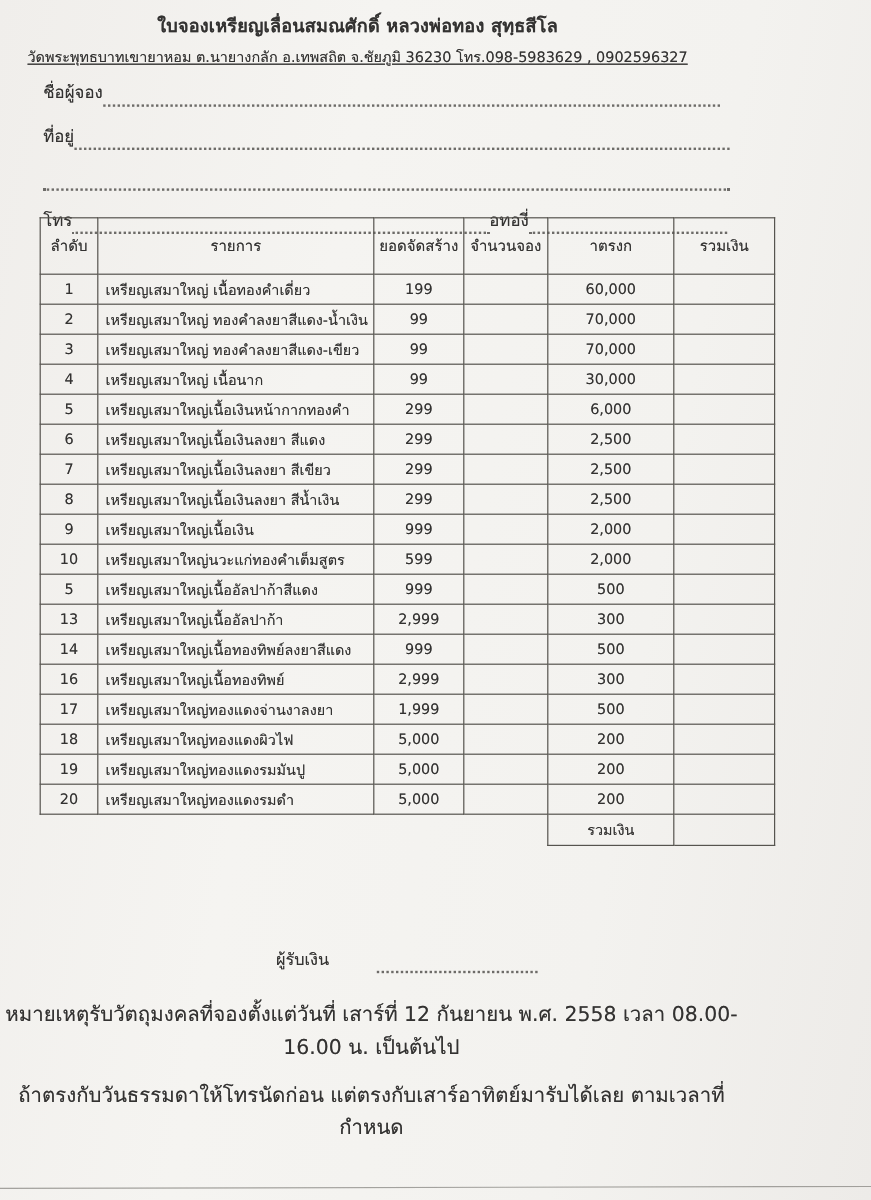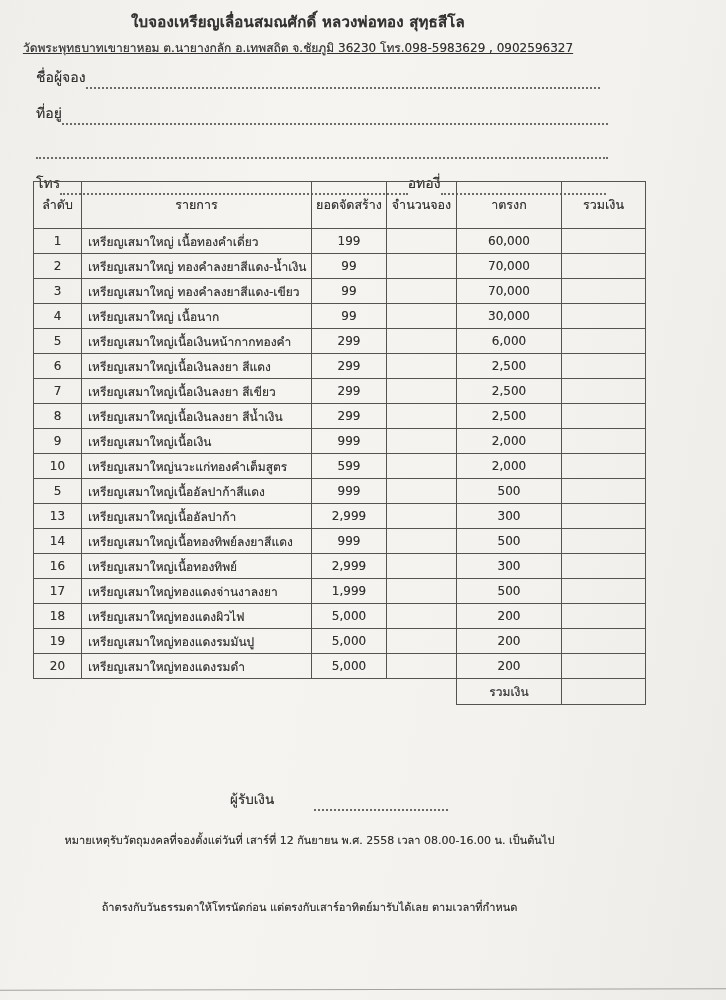--- a/index.html
+++ b/index.html
@@ -54,21 +54,21 @@
   .order-table thead th { height: 47px; font-size: 12.5px; }
   .order-table tbody td { height: 25px; }
   .order-table td.cell-item { text-align: left; padding-left: 6px; }
   .order-table tr.sum-row td { height: 26px; }
   .order-table td.noborder { border: none; }
 
   .receiver-line {
     position: absolute; top: 788px; left: 230px;
     display: flex; align-items: flex-end; font-size: 13.5px; width: 218px; gap: 40px;
   }
-  .note { position: absolute; left: 0; width: 619px; text-align: center; font-size: 11px; }
+  .note { position: absolute; left: 0; width: 619px; text-align: center; font-size: 17px; }
   .note-1 { top: 831px; }
   .note-2 { top: 866px; margin-top: 32px; }
 
   .scan-edge-line {
     position: absolute; top: 989px; left: 0; width: 726px; height: 0;
     border-top: 1px solid rgba(120,118,114,0.65);
     transform: rotate(-0.12deg);
   }
 </style>
 </head>

